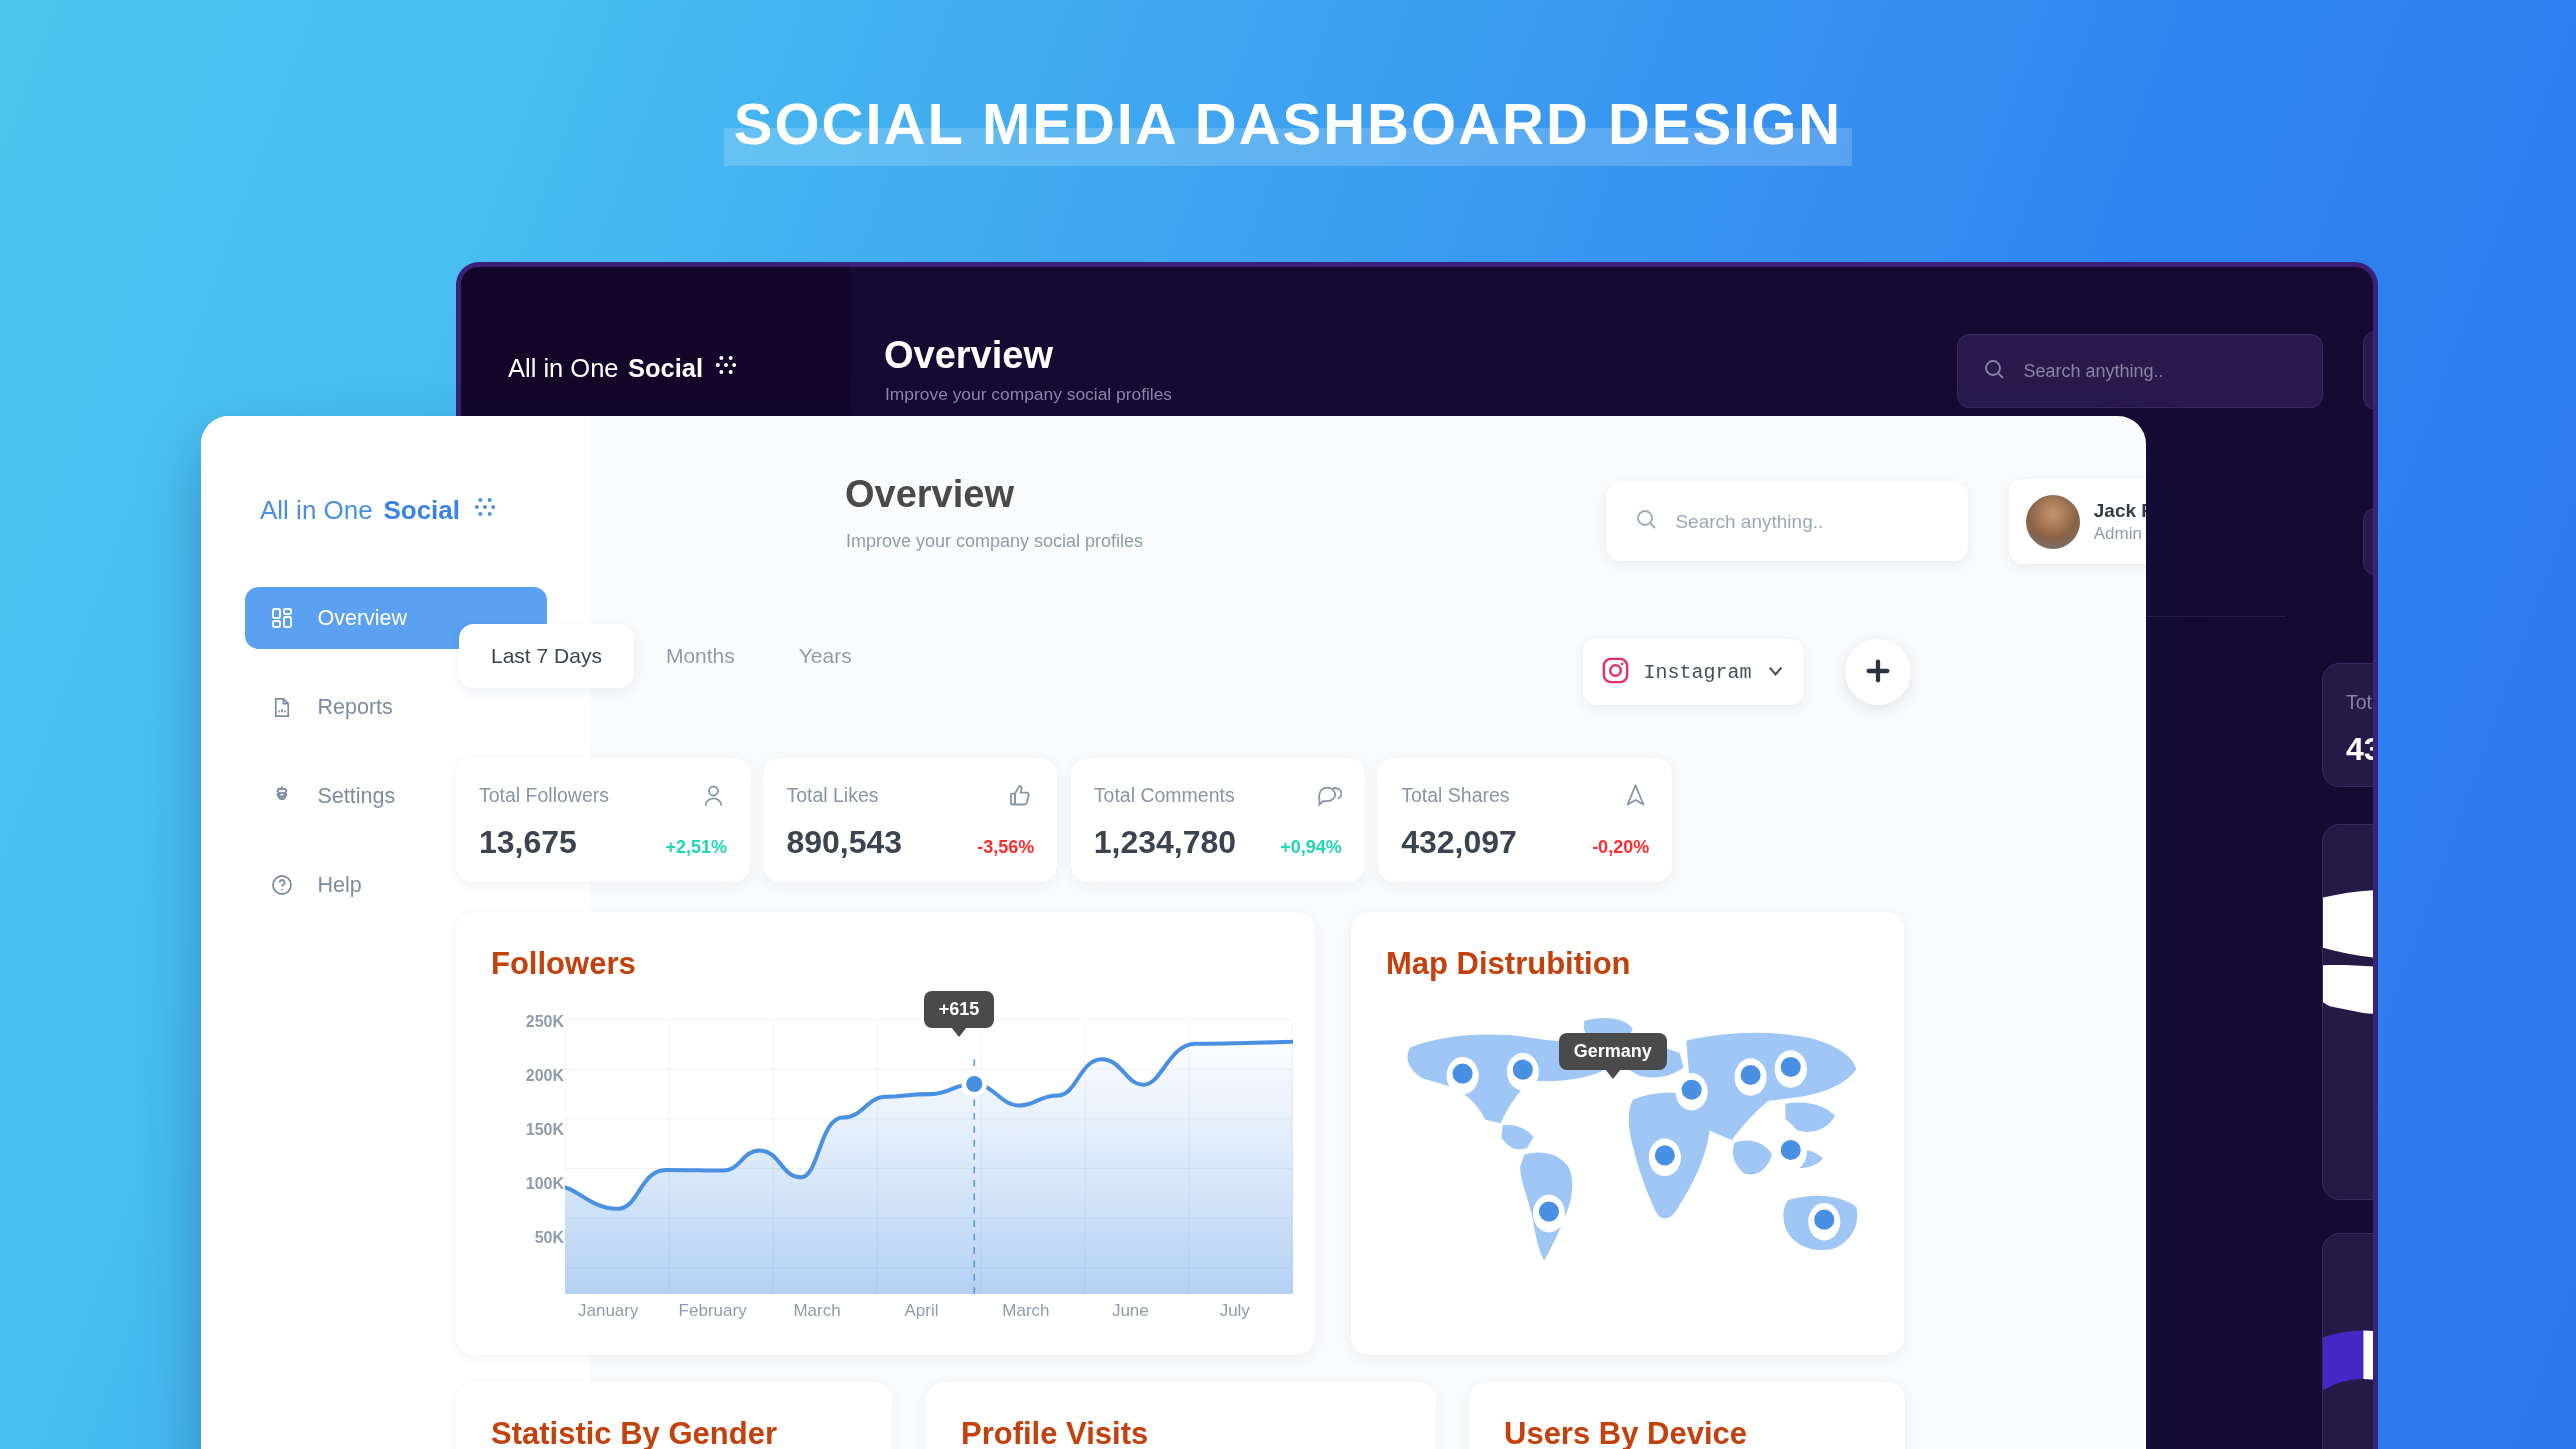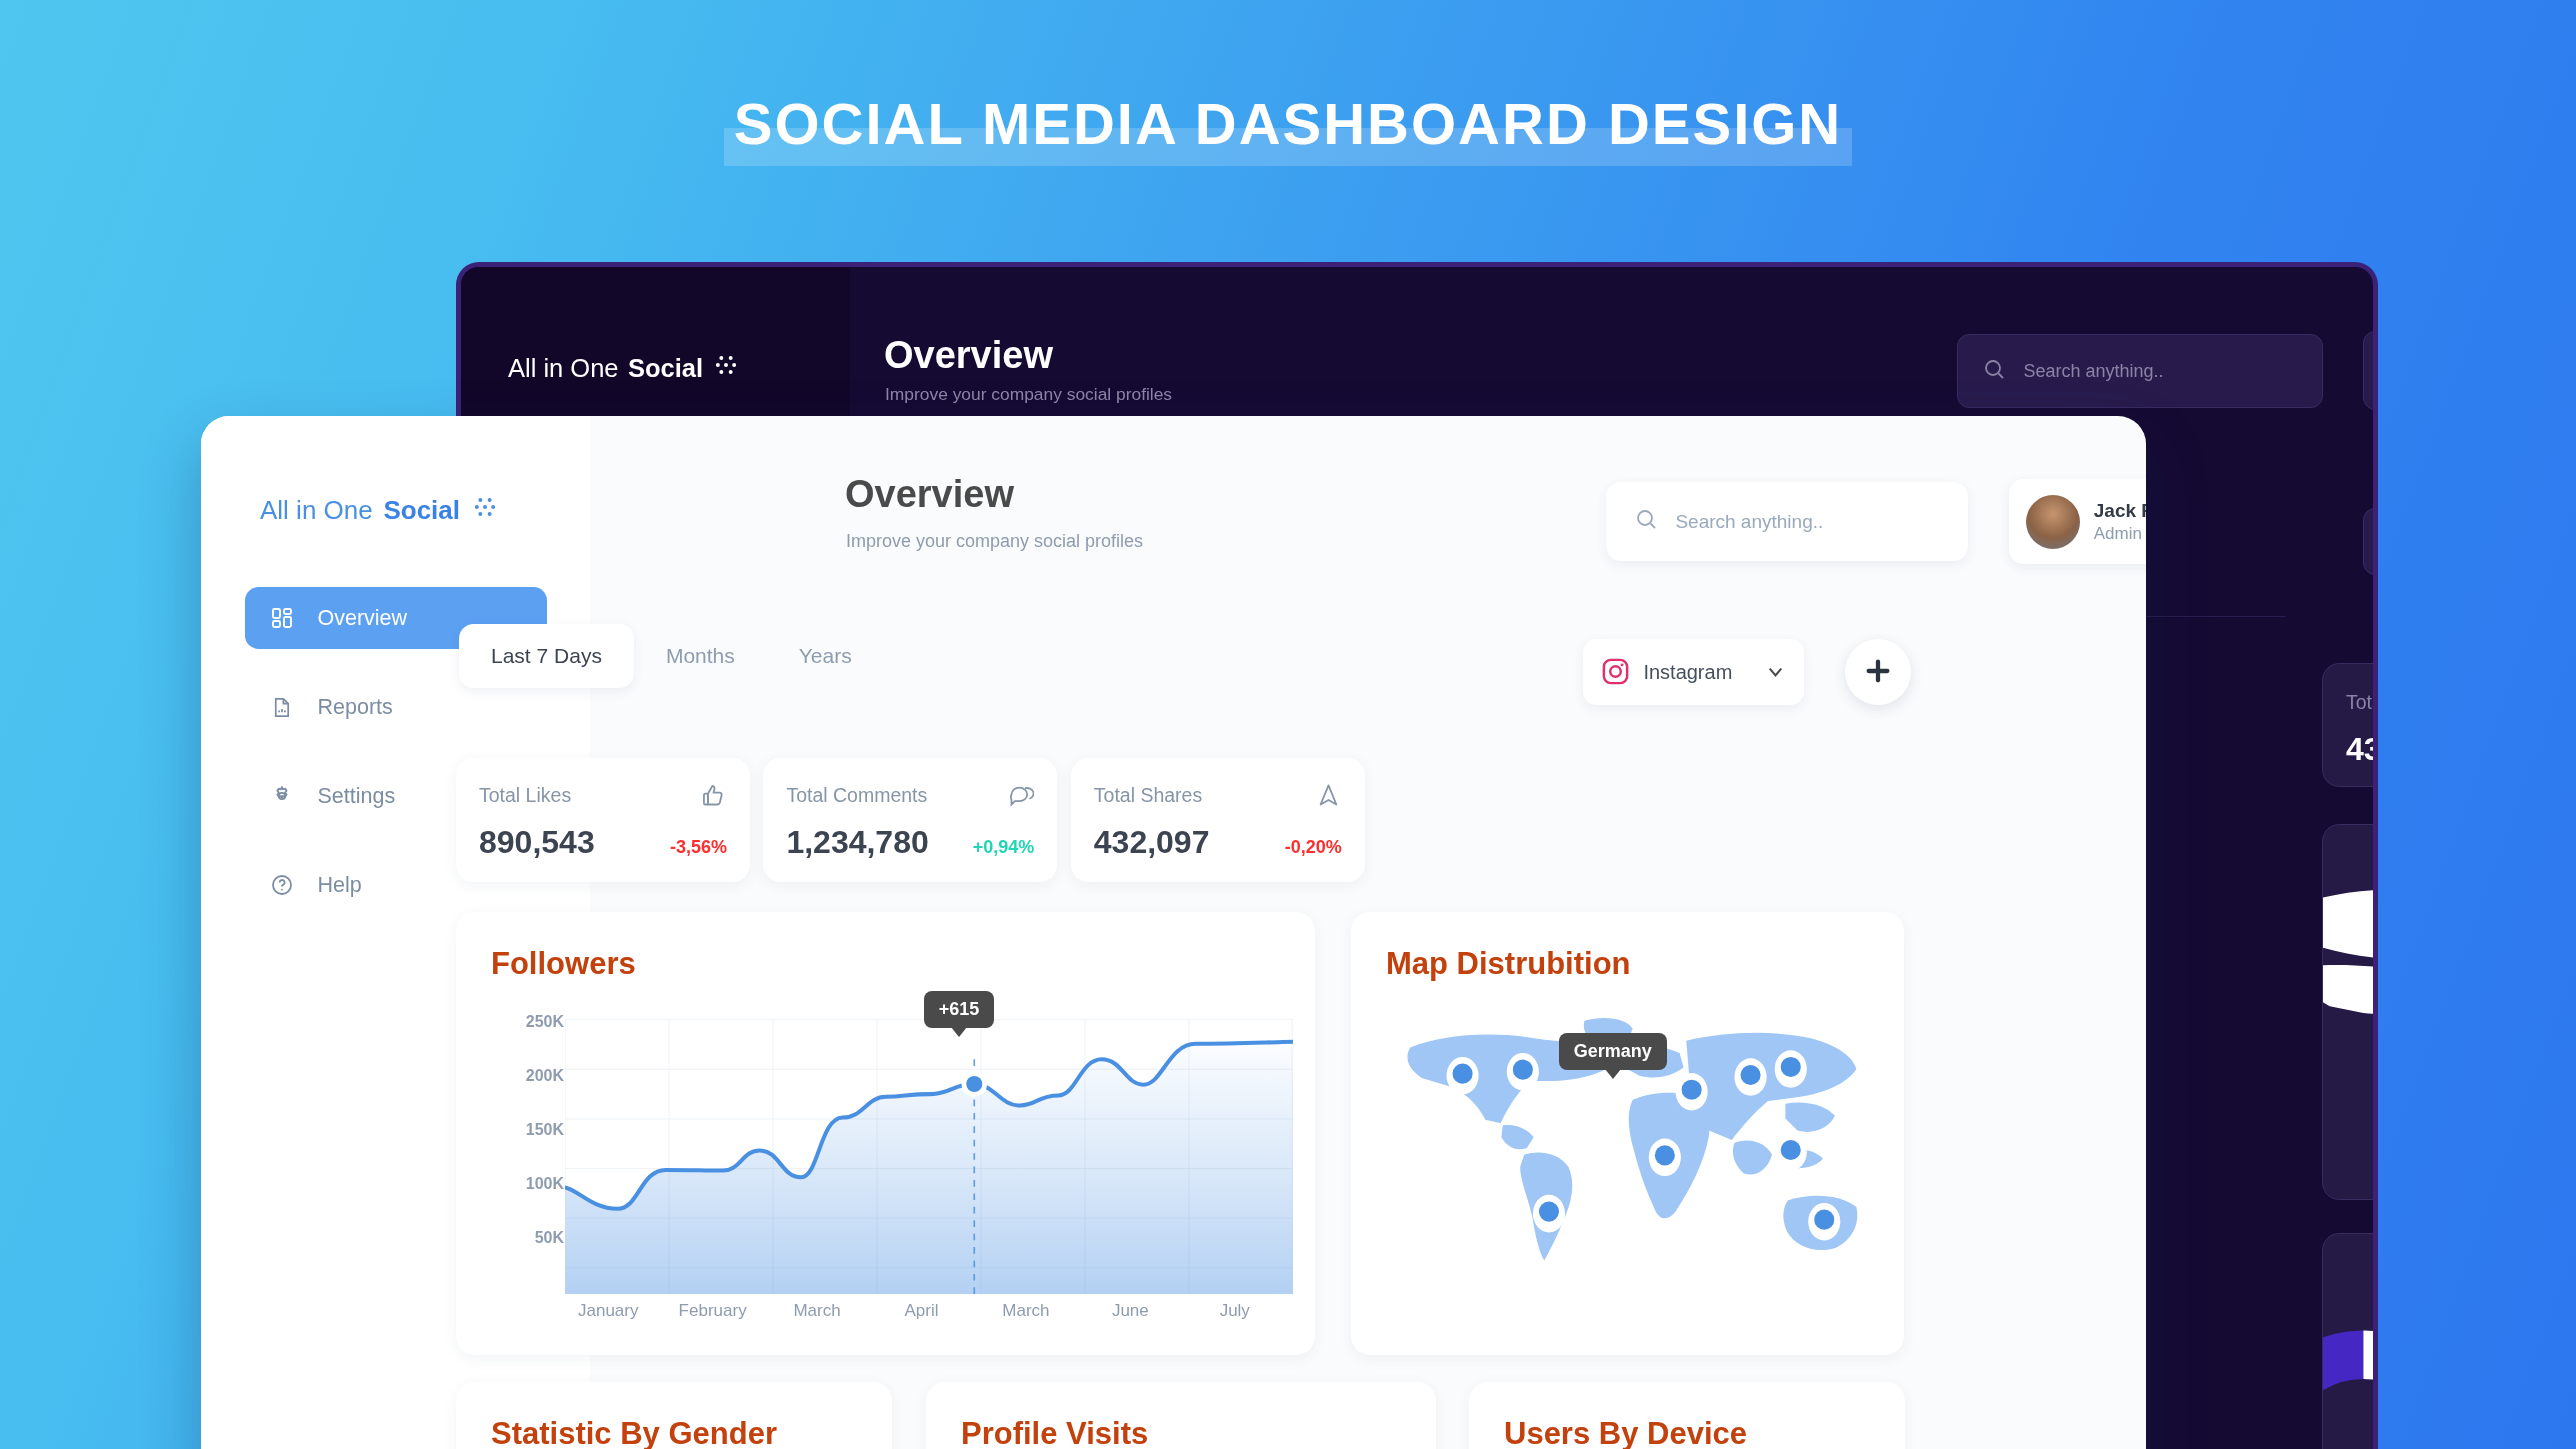--- a/index.html
+++ b/index.html
@@ -382,21 +382,21 @@
 
     </div>
   </div>
 
   <div class="tabs" style="left:258px;top:208px;">
     <div class="tab active">Last 7 Days</div>
     <div class="tab">Months</div>
     <div class="tab">Years</div>
   </div>
 
-  <div class="filter" style="left:1382px;top:223px;">
+  <div class="filter" style="left:1382px;top:223px;font-family:Liberation Mono, monospace;">
     <span>
       <svg width="31" height="31" viewBox="0 0 24 24" fill="none" stroke="#E1306C" stroke-width="1.9">
         <rect x="3" y="3" width="18" height="18" rx="5.4"></rect>
           <circle cx="12" cy="12" r="4.1"></circle>
         <circle cx="17.1" cy="6.9" r="1.1" fill="#E1306C" stroke="none"></circle>
       </svg>
     </span>
     <span class="lb">Instagram</span>
     <span>
       <svg width="23" height="23" viewBox="0 0 24 24" fill="none" stroke="#4A4A4A" stroke-width="2.2">
@@ -407,20 +407,31 @@
   <div class="plus-btn" style="left:1644px;top:223px;">
     <span>
       <svg width="32" height="32" viewBox="0 0 24 24" fill="none" stroke="#2C3340" stroke-width="3.2" stroke-linecap="round">
         <line x1="12" y1="5" x2="12" y2="19"></line>
           <line x1="5" y1="12" x2="19" y2="12"></line>
       </svg>
     </span>
   </div>
 
   <div class="stats" style="left:255px;top:342px;">
+    <div class="stat">
+      <span class="lbl">Total Followers</span>
+      <span class="ico">
+        <svg width="27" height="27" viewBox="0 0 24 24" fill="none" stroke="#8695A8" stroke-width="1.6">
+          <circle cx="12" cy="8" r="4"></circle>
+            <path d="M5 21c0-4 3.4-6.4 7-6.4s7 2.4 7 6.4"></path>
+        </svg>
+      </span>
+      <span class="val">13,675</span>
+      <span class="dlt up">+2,51%</span>
+    </div>
 
 
     <div class="stat">
       <span class="lbl">Total Likes</span>
       <span class="ico">
         <svg width="27" height="27" viewBox="0 0 24 24" fill="none" stroke="#8695A8" stroke-width="1.6" stroke-linejoin="round">
           <path d="M7 10.5 L11 3.5 C 12.6 3.6 13.2 5 12.8 6.4 L12 9.5 H17.5 C18.8 9.5 19.6 10.6 19.2 11.8 L17.6 18.4 C17.3 19.5 16.4 20 15.4 20 H7 Z"></path>
           <rect x="3.5" y="10.3" width="3.6" height="9.7" rx="1.2"></rect>
         </svg>
       </span>

